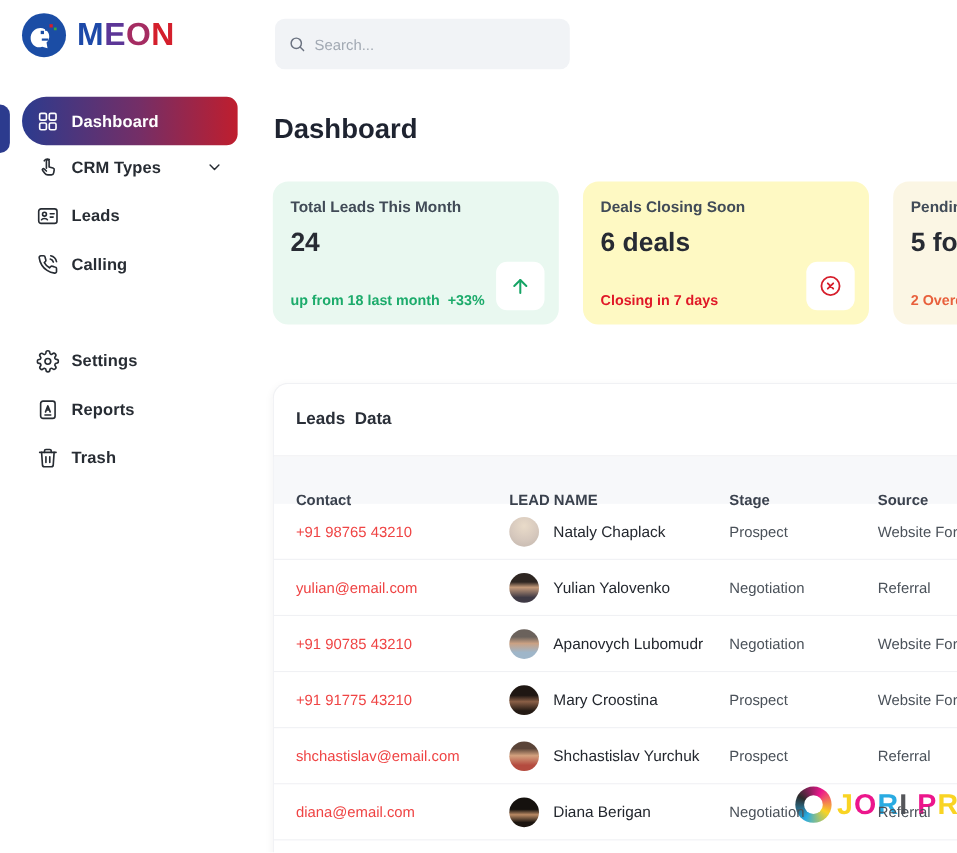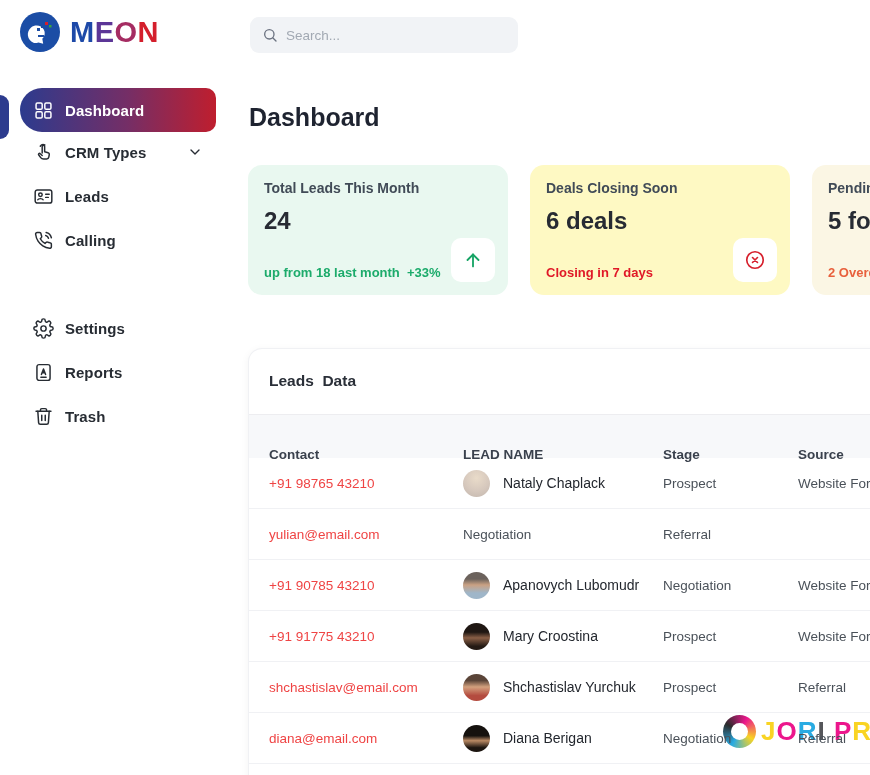--- a/index.html
+++ b/index.html
@@ -17,21 +17,21 @@
               padding-left:13px; gap:11px; border-radius:10px; cursor:pointer; color:#272c33; }
   .nav-item.active { background:linear-gradient(90deg,#2c3b8e 0%,#752e66 55%,#bf1e2e 100%);
                      color:#fff; border-radius:22px 10px 10px 22px; }
   .nav-icon { width:21px; height:21px; display:flex; align-items:center; justify-content:center; flex:none; }
   .nav-icon svg { width:21px; height:21px; stroke:currentColor; fill:none; stroke-width:1.7; stroke-linecap:round; stroke-linejoin:round; }
   .nav-label { font-size:15px; font-weight:600; letter-spacing:.1px; }
   .nav-chevron { position:absolute; right:13px; display:flex; }
   .nav-chevron svg { width:16px; height:16px; stroke:#272c33; fill:none; stroke-width:2; stroke-linecap:round; stroke-linejoin:round; }
 
   
-  .search-bar { position:absolute; left:250px; top:17px; width:268px; height:36px; background:#f1f3f6;
+  .search-bar { position:absolute; left:250px; top:17px; width:268px; height:46px; background:#f1f3f6;
                 border-radius:9px; display:flex; align-items:center; padding:0 12px; gap:8px; }
   .search-bar svg { width:16px; height:16px; stroke:#6b7280; fill:none; stroke-width:2; stroke-linecap:round; flex:none; }
   .search-input { border:none; background:transparent; outline:none; font-size:13.5px; color:#3c424c; width:100%;
                   font-family:"Liberation Sans", sans-serif; }
   .search-input::placeholder { color:#a2a9b3; }
 
   
   .page-title { position:absolute; left:249px; top:103px; font-size:25px; font-weight:700; color:#1e2330; }
 
   .stat-card { position:absolute; top:165px; width:260px; height:130px; border-radius:14px; padding:15px 16px; }
@@ -243,20 +243,24 @@
       <div class="lead-cell">
         <span class="avatar av-0"></span>
         <span class="cell-name">Nataly Chaplack</span>
       </div>
       <div class="cell-stage">Prospect</div>
       <div class="cell-source">Website Form</div>
     </div>
 
     <div class="trow">
       <div class="cell-contact">yulian@email.com</div>
+      <div class="lead-cell">
+        <span class="avatar av-1"></span>
+        <span class="cell-name">Yulian Yalovenko</span>
+      </div>
       <div class="cell-stage">Negotiation</div>
       <div class="cell-source">Referral</div>
     </div>
 
     <div class="trow">
       <div class="cell-contact">+91 90785 43210</div>
       <div class="lead-cell">
         <span class="avatar av-2"></span>
         <span class="cell-name">Apanovych Lubomudr</span>
       </div>

